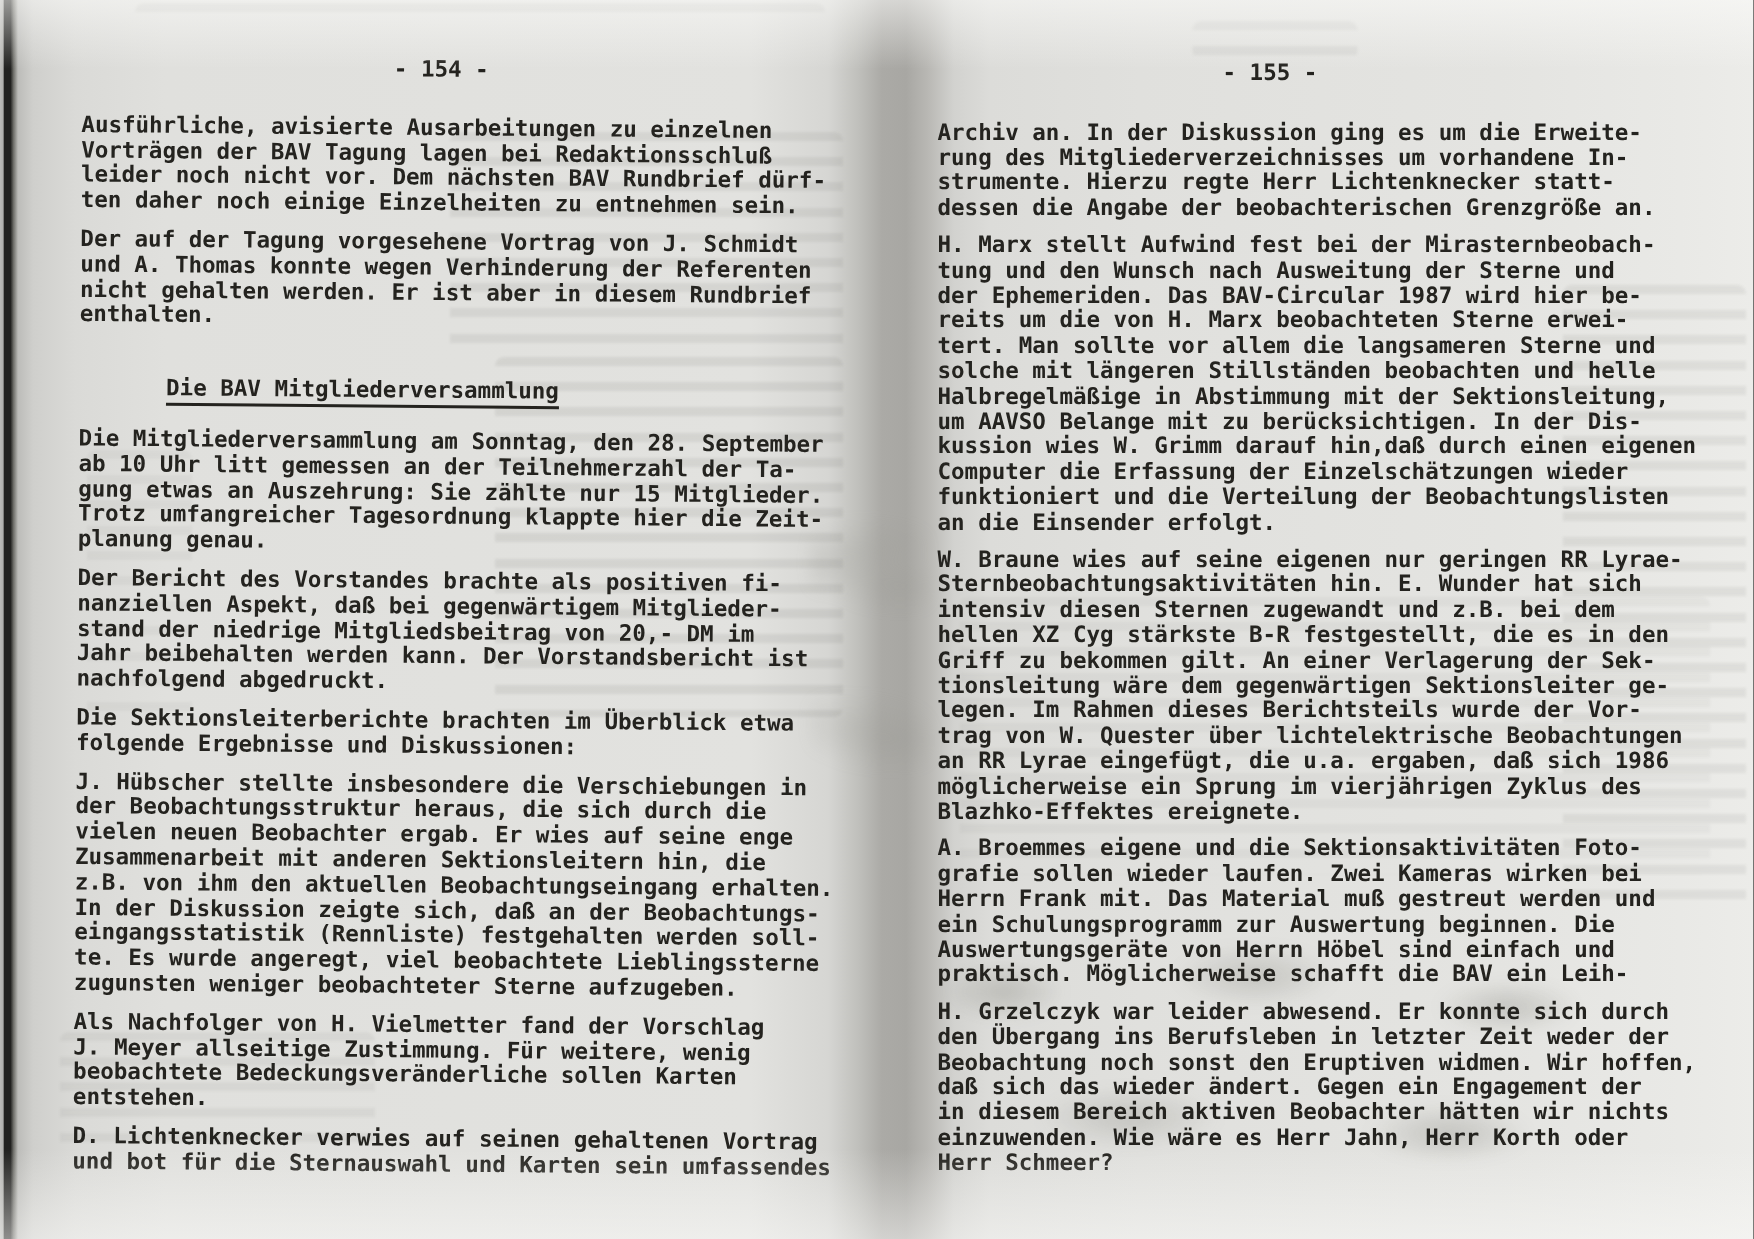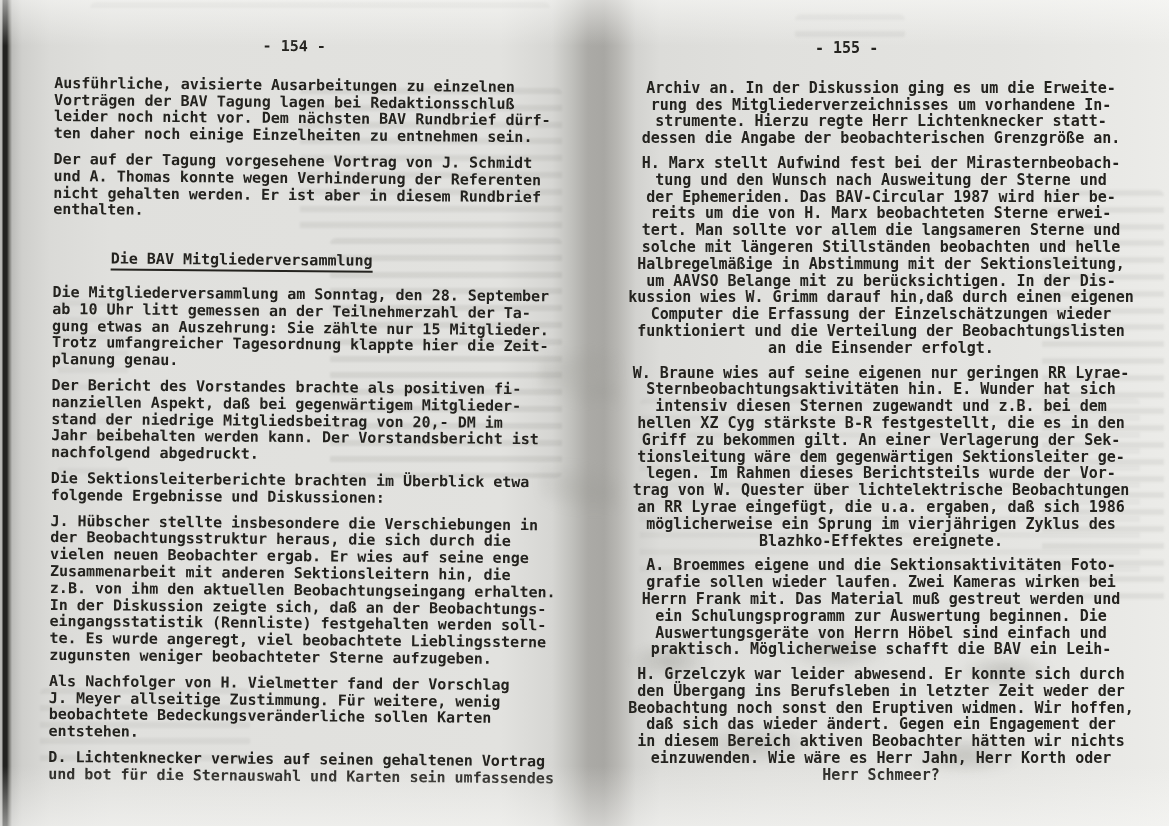--- a/index.html
+++ b/index.html
@@ -28,21 +28,21 @@
     color:#24231f; font-size:15px; line-height:16.8px; font-weight:bold;
   }
   .page.left  { left:55px;  transform:rotate(0.5deg); transform-origin:top left; }
   .page.right { left:625px; }
   .pagenum { white-space:pre; }
   .left  .pagenum { margin:36px 0 0 208px; }
   .right .pagenum { margin:40px 0 14px 190px; }
   .left  .body { margin-top:22px; }
   .right .body { margin-top:23px; }
   .para { margin:0 0 9px 0; white-space:pre-wrap; }
-  .right .para { margin-bottom:8px;text-align:center; }
+  .right .para { margin-bottom:8px; }
   .heading {
     font-size:15px; line-height:16.8px; font-weight:bold;
     width:max-content; margin:32px 0 14px 58px;
     padding-bottom:1px; border-bottom:2px solid #24231f;
   }
   
   .ghost {
     position:absolute; z-index:1; pointer-events:none;
     background:repeating-linear-gradient(to bottom,
       rgba(105,105,99,.14) 0 6px, rgba(105,105,99,0) 6px 16.8px);

